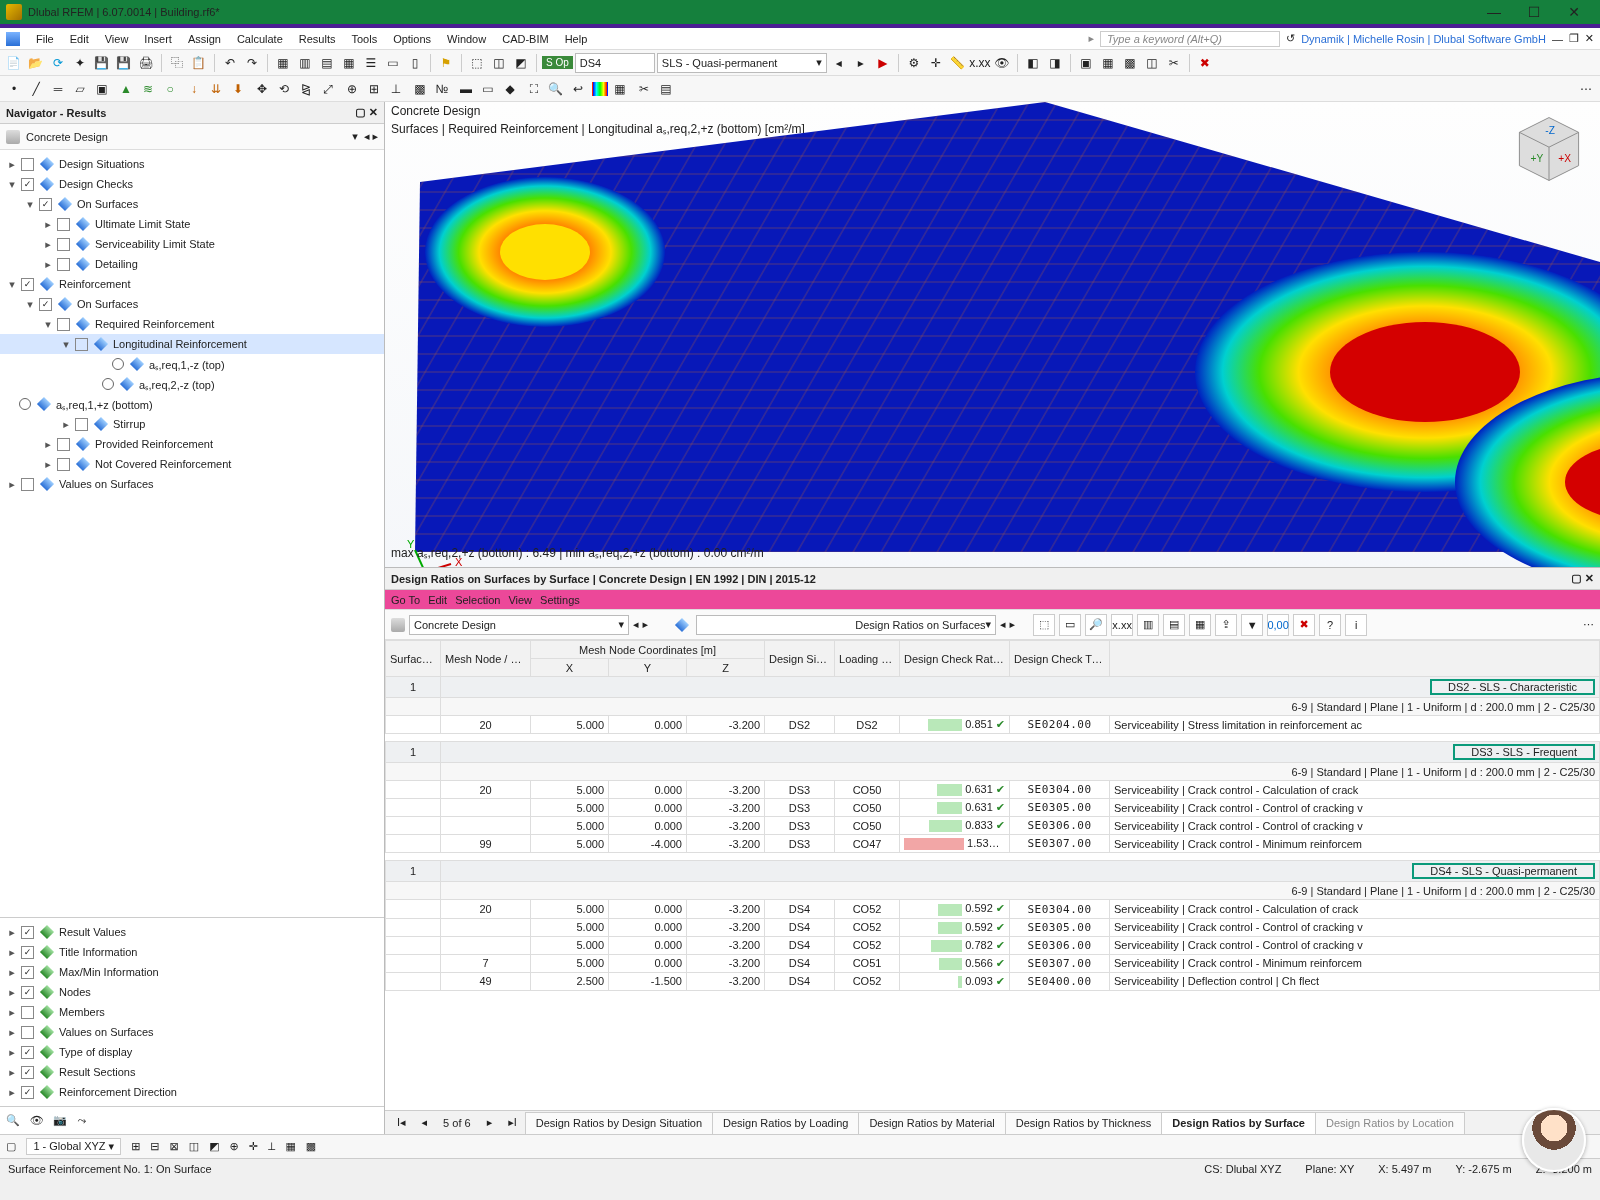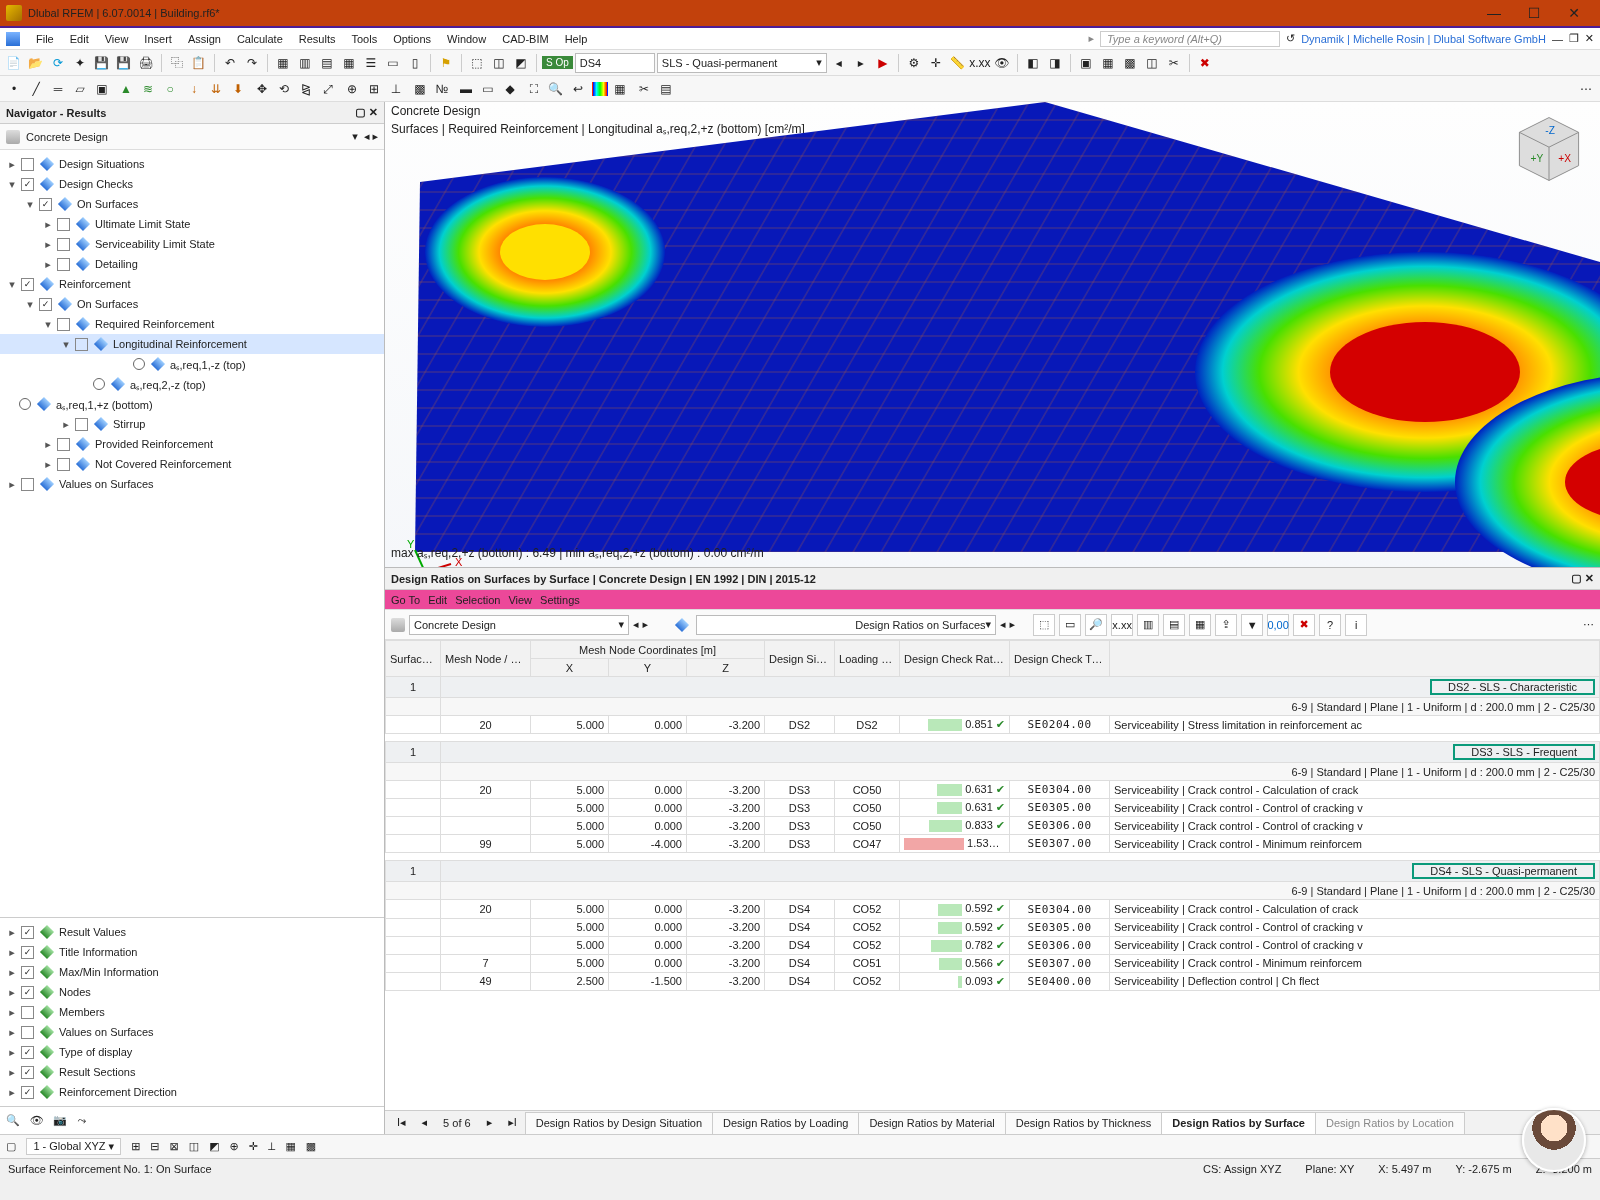--- a/index.html
+++ b/index.html
@@ -1,17 +1,17 @@
 <!DOCTYPE html>
 <html><head>
 <meta charset="utf-8">
 <style>
 *{box-sizing:border-box;margin:0;padding:0;font-family:"Segoe UI",Tahoma,sans-serif;font-size:11px;color:#222}
 body{width:1600px;height:1200px;background:#f0f0f0;overflow:hidden;position:relative}
-.titlebar{height:28px;background:#c2410c;display:flex;align-items:center;padding:0 6px;border-bottom:2px solid #4c1d95}
+.titlebar{height:28px;background:#15803d;display:flex;align-items:center;padding:0 6px;border-bottom:4px solid #4c1d95}
 .titlebar .logo{width:16px;height:16px;background:linear-gradient(135deg,#e6b800,#a36f00);border-radius:2px;margin-right:6px}
 .titlebar .title{flex:0 0 auto}
 .titlebar .spacer{flex:1}
 .titlebar .win-btn{width:40px;height:24px;text-align:center;line-height:24px;font-size:14px}
 .menubar{height:22px;background:#fff;display:flex;align-items:center;padding:0 6px;border-bottom:1px solid #ddd}
 .menubar .mlogo{width:14px;height:14px;background:linear-gradient(#7ab3ff,#2a6fd6);margin-right:8px}
 .menubar .mitem{padding:2px 8px}
 .menubar .right{margin-left:auto;display:flex;align-items:center;gap:6px}
 .menubar .kw{font-style:italic;color:#888;border:1px solid #ccc;padding:1px 6px;width:180px}
 .linkbar{color:#2a6fd6}
@@ -287,27 +287,27 @@
           <span class="chk"></span>
           <span class="diamond"></span>
           <span class="lbl">Required Reinforcement</span>
         </div>
         <div class="tnode sel" style="padding-left: 60px;">
           <span class="caret">▾</span>
           <span class="chk"></span>
           <span class="diamond"></span>
           <span class="lbl">Longitudinal Reinforcement</span>
         </div>
-        <div class="tnode" style="padding-left: 118px;">
+        <div class="tnode" style="padding-left: 52px; margin-left: 45px;">
           <span class="caret"></span>
           <span class="radio"></span>
           <span class="diamond"></span>
           <span class="lbl">aₛ,req,1,-z (top)</span>
         </div>
-        <div class="tnode" style="padding-left: 78px;">
+        <div class="tnode" style="padding-left: 78px; margin-left: 9px;">
           <span class="caret"></span>
           <span class="radio"></span>
           <span class="diamond"></span>
           <span class="lbl">aₛ,req,2,-z (top)</span>
         </div>
         <div class="tnode" style="">
           <span class="caret"></span>
           <span class="radio"></span>
           <span class="diamond"></span>
           <span class="lbl">aₛ,req,1,+z (bottom)</span>
@@ -716,21 +716,21 @@
   <span>⊕</span>
   <span>✛</span>
   <span>⟂</span>
   <span>▦</span>
   <span>▩</span>
 </div>
 
 <div class="statusbar3">
   <span>Surface Reinforcement No. 1: On Surface</span>
   <div class="seg">
-    <span>CS: Assign XYZ</span>
+    <span>CS: Dlubal XYZ</span>
     <span>Plane: XY</span>
     <span>X: 5.497 m</span>
     <span>Y: -2.675 m</span>
     <span>Z: -3.200 m</span>
   </div>
 </div>
 
 <div class="avatar"></div>
 
 </body></html>

